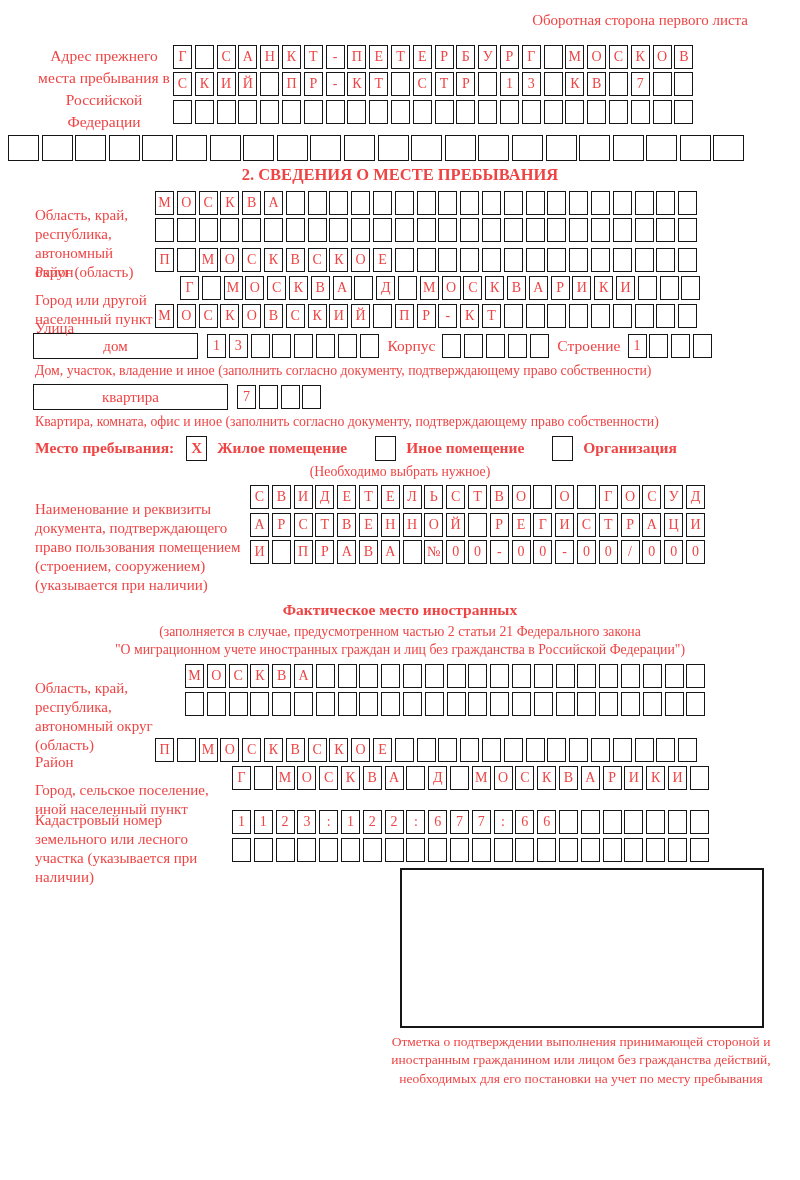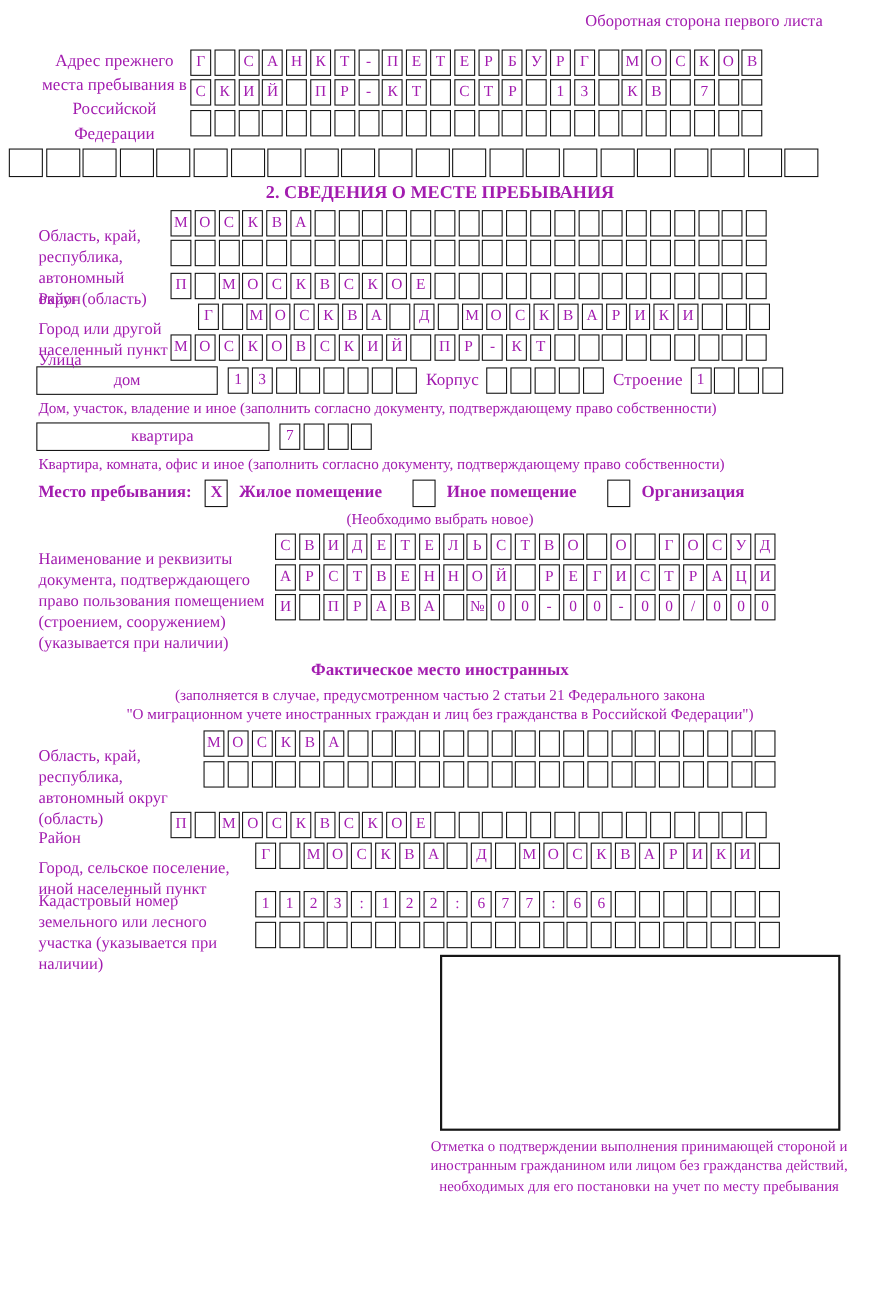--- a/index.html
+++ b/index.html
@@ -1,21 +1,21 @@
 <!DOCTYPE html>
 <html><head>
 <meta charset="utf-8">
 <style>
   * { box-sizing: content-box; margin: 0; padding: 0; }
   html,body { background:#ffffff; }
   .page {
     position: relative;
     width: 800px; height: 1180px;
     background: #ffffff;
-    color: #a21caf;
+    color: #ef4444;
     font-family: "Liberation Serif", serif;
     overflow: hidden;
   }
   .back-note {
     margin: 12px 52px 0 0;
     text-align: right;
     font-size: 15px;
   }
   
   .cell-row { display: flex; margin-bottom: 3.4px; }
@@ -55,21 +55,21 @@
   .house-row, .apt-row {
     display: flex; align-items: center;
     margin-left: 33px; margin-top: 4px; height: 28px;
   }
   .named-box {
     height: 24px; border: 1.8px solid #161616;
     display: inline-flex; align-items: center; justify-content: center;
     font-size: 15px; margin-right: 9px;
   }
   .dom-box { width: 163px; }
-  .kv-box  { width: 193px; padding-left: 17px; }
+  .kv-box  { width: 193px; }
   .inline-label { font-size: 15.5px; margin: 0 7px 0 6px; white-space: nowrap; }
   .left-note { margin: 2px 0 2px 35px; font-size: 13.8px; line-height: 17px; }
   
   .stay-row { display: flex; align-items: center; margin: 4px 0 0 35px; height: 28px; font-weight: bold; }
   .stay-label { font-size: 15.5px; margin-right: 12px; }
   .chk {
     width: 19px; height: 23px; border: 1.9px solid #161616;
     display: inline-flex; align-items: center; justify-content: center;
     font-size: 15px; margin-right: 10px;
   }
@@ -406,21 +406,21 @@
 
   <div class="stay-row">
     <div class="stay-label">Место пребывания:</div>
     <div class="chk">X</div>
     <div class="opt-label">Жилое помещение</div>
     <div class="chk"></div>
     <div class="opt-label">Иное помещение</div>
     <div class="chk"></div>
     <div class="opt-label">Организация</div>
   </div>
-  <div class="center-note">(Необходимо выбрать новое)</div>
+  <div class="center-note">(Необходимо выбрать нужное)</div>
 
   <div class="fields" style="margin-top:5px">
     <div class="field f-doc minh-doc">
       <div class="field-label">Наименование и реквизиты документа, подтверждающего право пользования помещением (строением, сооружением) (указывается при наличии)</div>
       <div class="field-rows">
         <div class="cell-row">
             <span class="cell">С</span>
             <span class="cell">В</span>
             <span class="cell">И</span>
             <span class="cell">Д</span>

